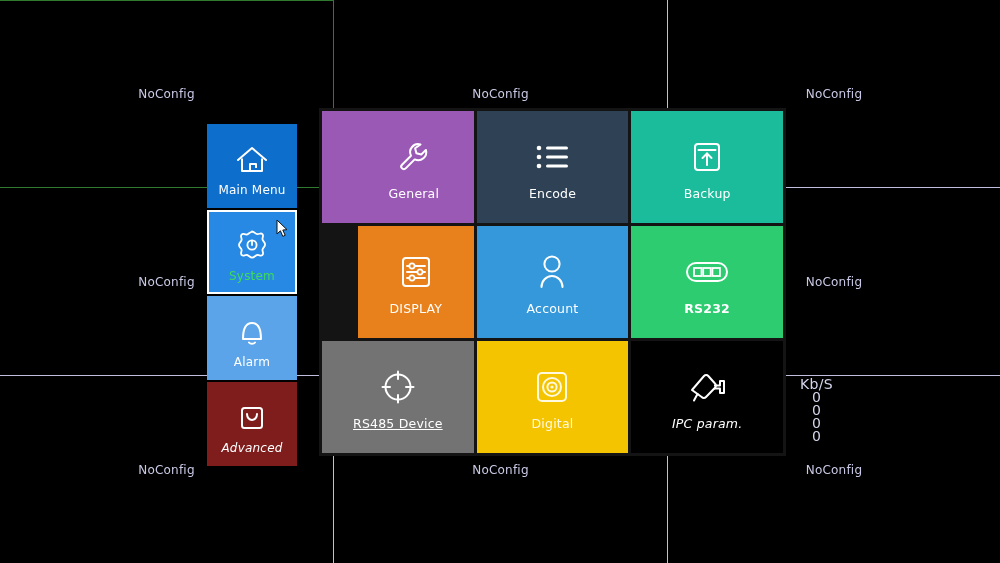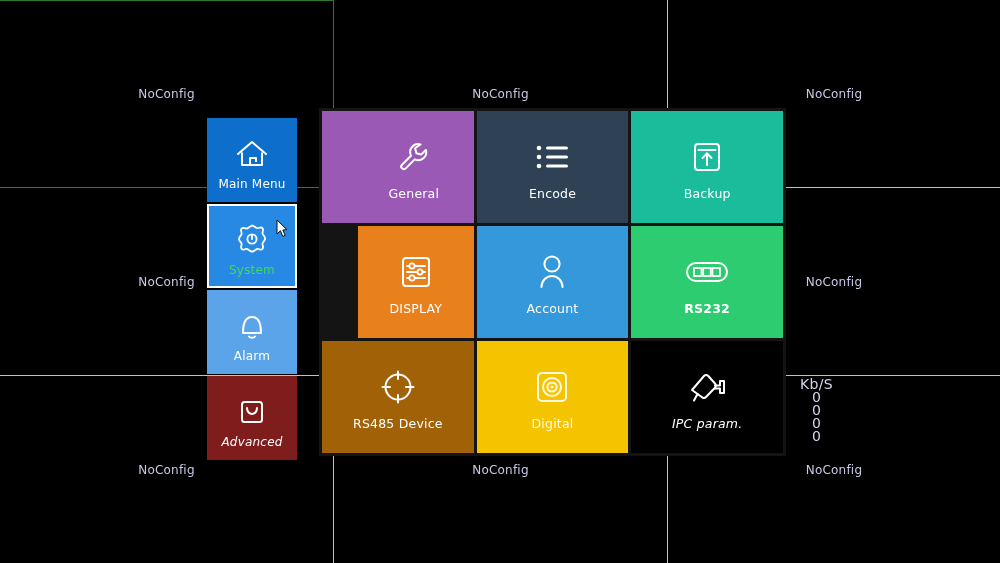--- a/index.html
+++ b/index.html
@@ -31,21 +31,21 @@
   #bitrate {
     position:absolute; left:800px; top:378px;
     text-align:center; line-height:13px;
     color:#d5d5ec; font-size:14px;
     font-family:"DejaVu Sans", sans-serif;
   }
   #bitrate .kb { letter-spacing:.3px; }
   #bitrate .v { display:block; }
 
   
-  #sidebar { position:absolute; left:207px; top:118px; width:90px; }
+  #sidebar { position:absolute; left:207px; top:124px; width:90px; }
   .side-item {
     position:relative; width:90px; height:84px;
     display:flex; flex-direction:column;
     align-items:center; justify-content:center;
     color:#fff; cursor:pointer;
   }
   .side-item + .side-item { margin-top:2px; }
   .side-item .si-icon { height:40px; display:flex; align-items:flex-end; }
   .side-item .si-label {
     margin-top:7px; font-size:12px; letter-spacing:.2px;
@@ -249,21 +249,21 @@
         <svg width="44" height="24" viewBox="0 0 44 24">
           <rect x="2" y="3" width="40" height="18" rx="9" fill="none" stroke="#fff" stroke-width="2"></rect>
           <rect x="9" y="8" width="7.5" height="8" fill="none" stroke="#fff" stroke-width="1.8"></rect>
           <rect x="18.2" y="8" width="7.5" height="8" fill="none" stroke="#fff" stroke-width="1.8"></rect>
           <rect x="27.4" y="8" width="7.5" height="8" fill="none" stroke="#fff" stroke-width="1.8"></rect>
         </svg>
       </span>
       <span class="t-label">RS232</span>
     </div>
 
-    <div class="tile" style="background:#a16207;">
+    <div class="tile" style="background:#737373;text-decoration:underline;">
       <span class="t-icon">
         <svg width="36" height="36" viewBox="0 0 36 36">
           <circle cx="18" cy="18" r="12.5" fill="none" stroke="#fff" stroke-width="2"></circle>
           <path d="M18 2.5 V10" stroke="#fff" stroke-width="2" stroke-linecap="round"></path>
           <path d="M18 26 V33.5" stroke="#fff" stroke-width="2" stroke-linecap="round"></path>
           <path d="M2.5 18 H10" stroke="#fff" stroke-width="2" stroke-linecap="round"></path>
           <path d="M26 18 H33.5" stroke="#fff" stroke-width="2" stroke-linecap="round"></path>
         </svg>
       </span>
       <span class="t-label">RS485 Device</span>

